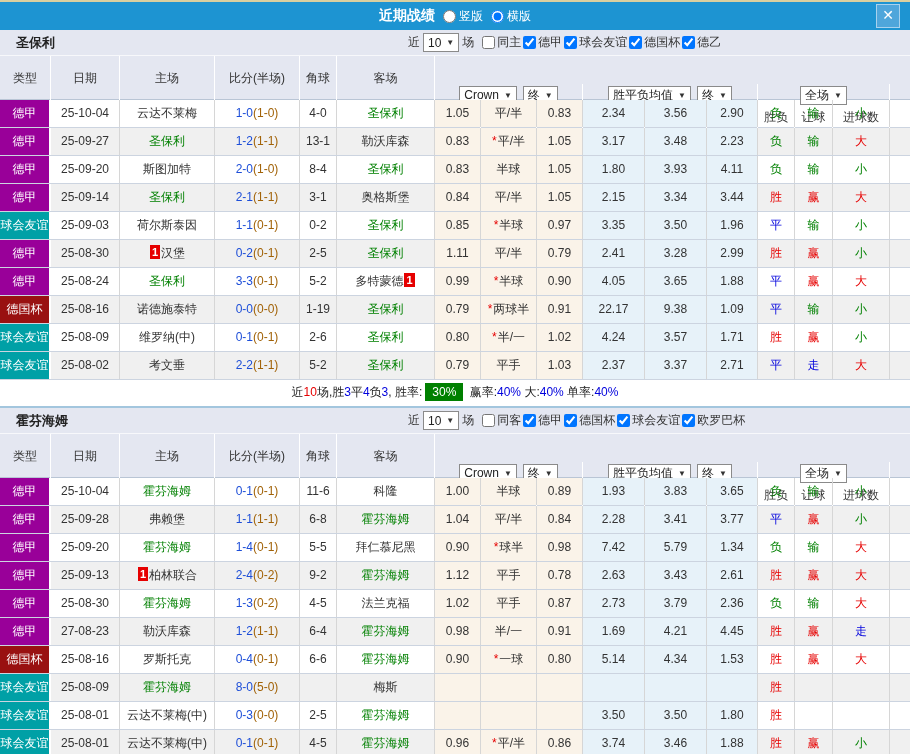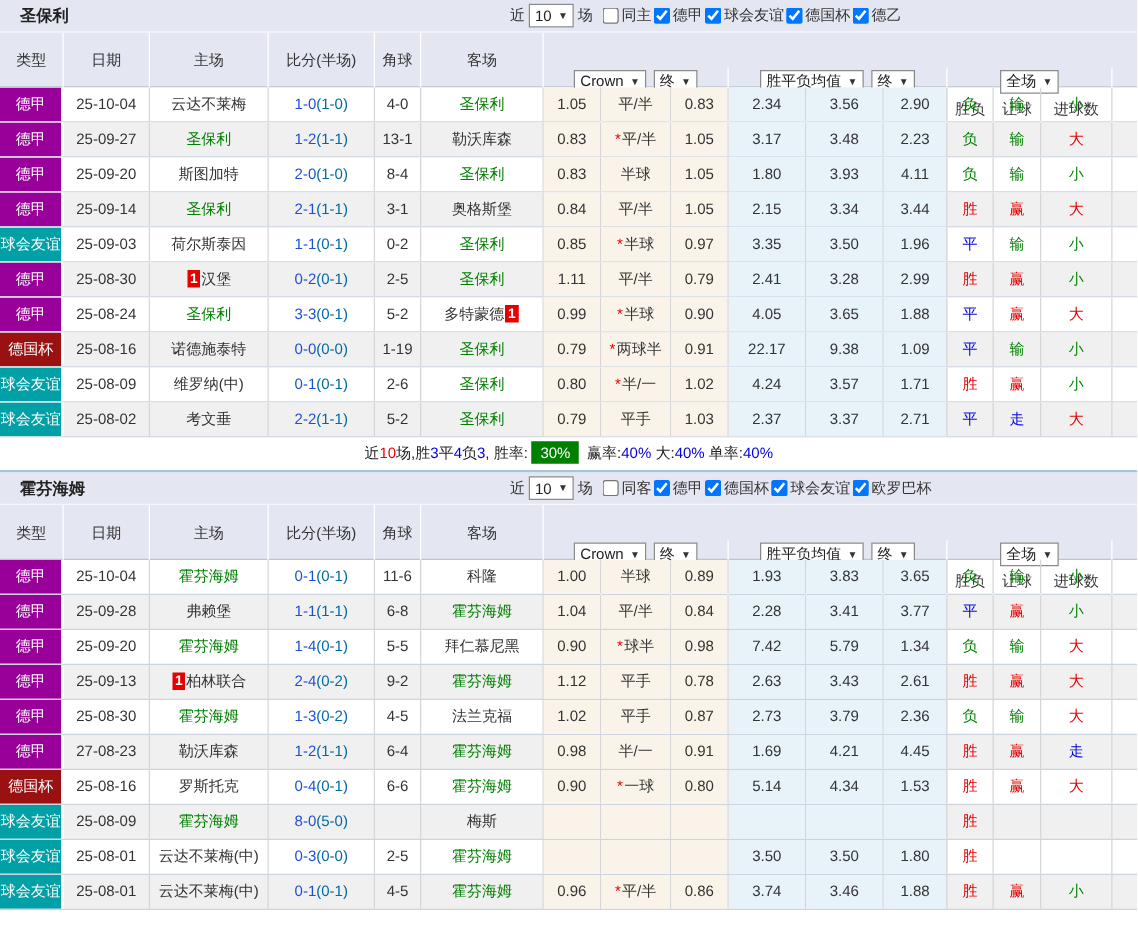--- a/index.html
+++ b/index.html
@@ -45,32 +45,44 @@
   .trow.alt{background:#f0f0f0;}
   .td{text-align:center;border-right:1px solid #d6d6d6;box-sizing:border-box;flex-shrink:0;overflow:hidden;white-space:nowrap;height:27px;}
   .td.peach{background:#faf3e9;}
   .td.blue{background:#e7f2f9;}
   .td.c0{padding:0;border-right:2px solid #fff;}
   .lg{height:100%;display:flex;align-items:center;justify-content:center;color:#fff;font-size:12px;}
   .t-green{color:#008000;}
   .t-red{color:#e60000;}
   .t-blue{color:#0000dd;}
   .sc-ft{color:#1d4ed8;}
-  .sc-ht{color:#0369a1;}
+  .sc-ht{color:#a16207;}
   .star{color:#e60000;margin-right:1px;}
   .badge{display:inline-block;background:#e60000;color:#fff;font-size:11px;line-height:14px;height:14px;padding:0 2px;margin:0 1px;font-weight:bold;vertical-align:1px;}
 
   
   .summary{height:26px;line-height:25px;text-align:center;background:#fff;border-bottom:2px solid #a3c6de;color:#222;}
   .rate-badge{background:#008000;color:#fff;padding:2px 7px;margin:0 3px;}
 </style>
 </head>
 <body>
 
 <div class="window">
+  <div class="titlebar">
+    <span class="title">近期战绩</span>
+    <label class="radio-lab">
+      <input type="radio" name="layout" style="">
+      <span>竖版</span>
+    </label>
+    <label class="radio-lab">
+      <input type="radio" name="layout" checked="" style="">
+      <span>横版</span>
+    </label>
+    <span class="close-btn">✕</span>
+  </div>
   <div id="sections">
       <div class="filter-row">
         <span class="team-name">圣保利</span>
         <div class="filter-controls">
           <span>近</span>
           <span class="fsel">
             <span class="lbl">10</span>
             <span class="arr">▼</span>
           </span>
           <span>场</span>

